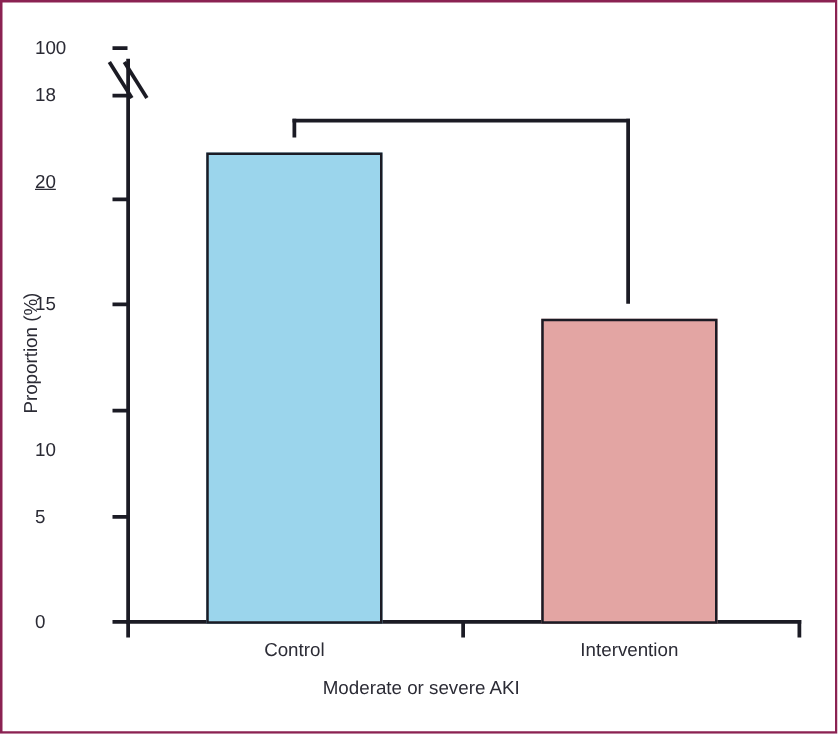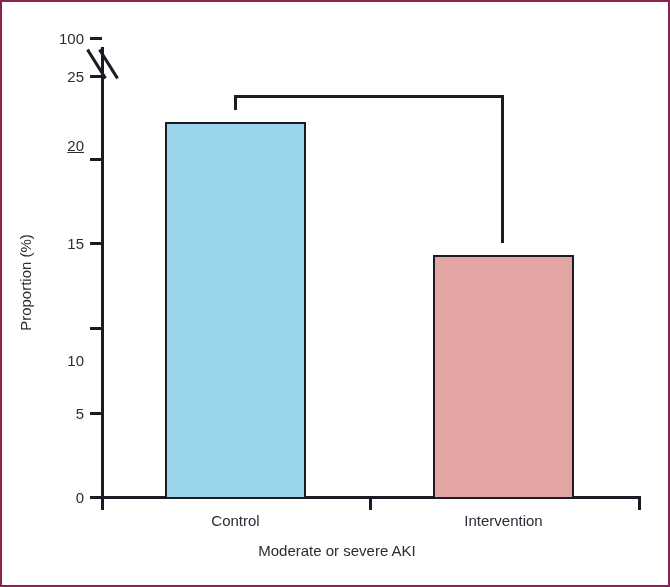--- a/index.html
+++ b/index.html
@@ -23,21 +23,21 @@
     position: absolute;
     left: 0; top: 0;
     width: 670px;
     height: 587px;
   }
   
   .tick-label {
     position: absolute;
     font-size: 15px;
     color: #2b2b35;
-    text-align: right;
+    text-align: left;
     white-space: nowrap;
     line-height: 1;
   }
   .xcat-label {
     position: absolute;
     font-size: 15px;
     color: #2b2b35;
     text-align: center;
     white-space: nowrap;
     line-height: 1;
@@ -116,21 +116,21 @@
 
     <div class="tick" style="left:88px; top:35px; width:12px; height:3px;"></div>
     <div class="tick" style="left:88px; top:73px; width:12px; height:3px;"></div>
     <div class="tick" style="left:88px; top:156px; width:12px; height:3px;"></div>
     <div class="tick" style="left:88px; top:240px; width:12px; height:3px;"></div>
     <div class="tick" style="left:88px; top:325px; width:12px; height:3px;"></div>
     <div class="tick" style="left:88px; top:410px; width:12px; height:3px;"></div>
     <div class="tick" style="left:88px; top:494px; width:12px; height:3px;"></div>
 
     <div class="tick-label" style="left:26px; top:29px; width:56px;">100</div>
-    <div class="tick-label" style="left:26px; top:67px; width:56px;">25</div>
+    <div class="tick-label" style="left:26px; top:67px; width:56px;">18</div>
     <div class="tick-label" style="left:26px; top:136px; width:56px;text-decoration:underline;">20</div>
     <div class="tick-label" style="left:26px; top:234px; width:56px;">15</div>
     <div class="tick-label" style="left:26px; top:319px; width:56px;margin-top:32px;">10</div>
     <div class="tick-label" style="left:26px; top:404px; width:56px;">5</div>
     <div class="tick-label" style="left:26px; top:488px; width:56px;">0</div>
 
     <div class="tick" style="left:99px; top:494px; width:3px; height:14px;"></div>
     <div class="tick" style="left:367px; top:494px; width:3px; height:14px;"></div>
     <div class="tick" style="left:636px; top:494px; width:3px; height:14px;"></div>
 

